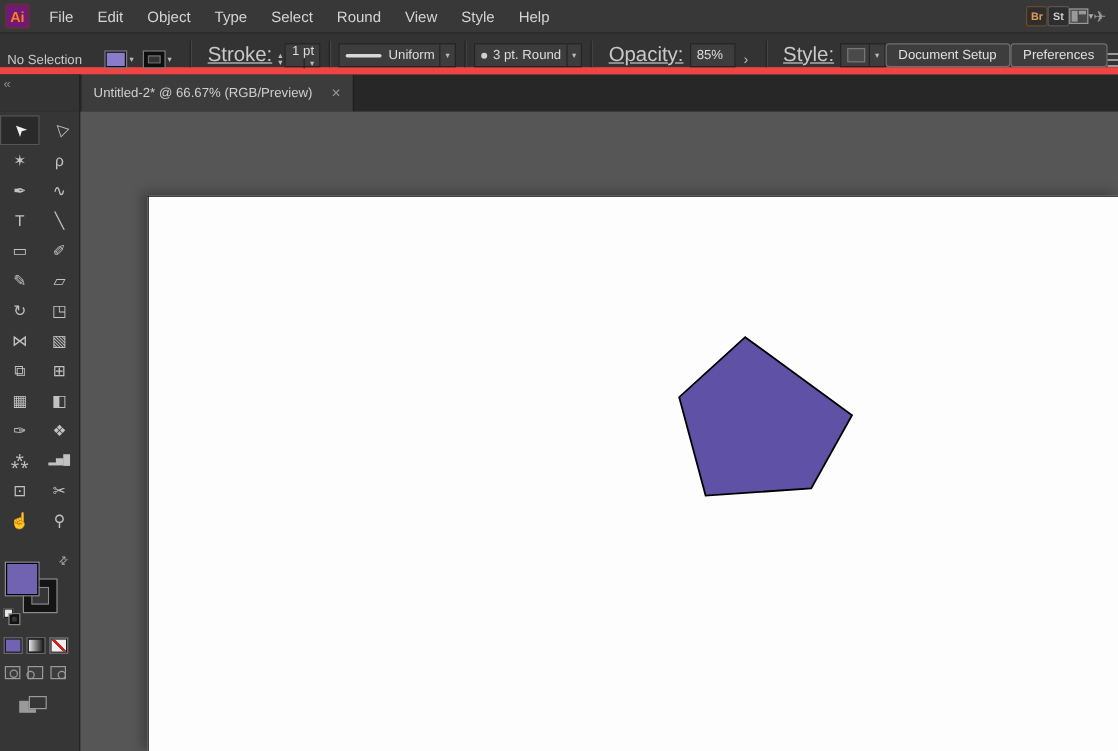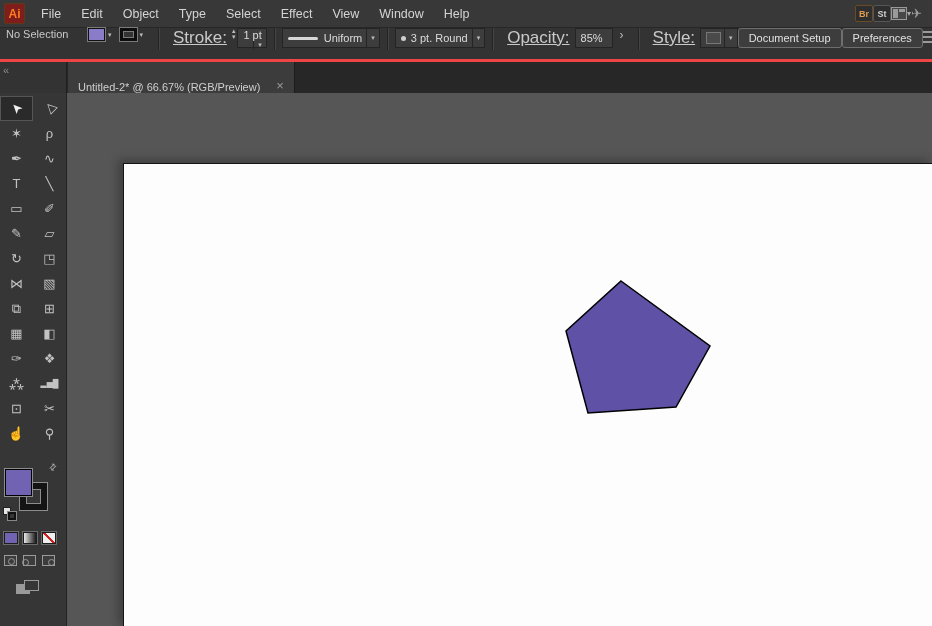--- a/index.html
+++ b/index.html
@@ -1,34 +1,34 @@
 <!DOCTYPE html>
 <html><head>
 <meta charset="utf-8">
 <style>
   * { margin:0; padding:0; box-sizing:border-box; }
   html,body { width:932px; height:626px; overflow:hidden; background:#333; font-family:"Liberation Sans", sans-serif; }
   .app { position:relative; width:932px; height:626px; background:#333; overflow:hidden; }
 
   
   .menubar { height:28px; background:#383838; display:flex; align-items:center; padding:0 10px 0 4px; border-bottom:1px solid #272727; }
-  .ai-logo { width:21px; height:21px; background:#7f1d1d; color:#ff7c1e; font-weight:bold; font-size:12px; display:flex; align-items:center; justify-content:center; border:1px solid #5a3a1a; border-radius:2px; margin-right:6px; flex:0 0 auto; }
+  .ai-logo { width:21px; height:21px; background:#701a75; color:#ff7c1e; font-weight:bold; font-size:12px; display:flex; align-items:center; justify-content:center; border:1px solid #5a3a1a; border-radius:2px; margin-right:6px; flex:0 0 auto; }
   .menu-item { color:#d4d4d4; font-size:12.5px; padding:0 10px; cursor:default; }
   .menubar-right { margin-left:auto; display:flex; align-items:center; }
   .app-icon { width:18px; height:17px; background:#2e2e2e; border:1px solid #555; font-size:9px; font-weight:bold; display:flex; align-items:center; justify-content:center; border-radius:2px; }
   .app-icon.br { color:#e09a50; border-color:#6b4a26; }
   .app-icon.st { color:#cfcfcf; }
   .ws-icon { width:16px; height:13px; border:1px solid #9a9a9a; position:relative; background:#474747; display:inline-block; }
   .ws-a { position:absolute; left:1px; top:1px; bottom:1px; width:5px; background:#9a9a9a; }
   .ws-b { position:absolute; right:1px; top:1px; width:6px; height:3px; background:#9a9a9a; }
   .chev { color:#aaa; font-size:8px; }
   .share { color:#9a9a9a; font-size:13px; }
 
   
-  .controlbar { height:34px; background:#333333; display:flex; align-items:flex-start; padding-left:6px; border-bottom:3px solid #ef4444; position:relative; }
+  .controlbar { height:34px; background:#333333; display:flex; align-items:flex-end; padding-left:6px; border-bottom:6px solid #ef4444; position:relative; }
   .status { color:#c8c8c8; font-size:11px; width:82px; flex:0 0 auto; }
   .swatch-group { display:flex; align-items:center; margin-right:8px; }
   .swatch { width:17px; height:13px; border:1px solid #111; box-shadow:0 0 0 1px #7a7a7a; margin-right:3px; }
   .swatch.stroke-sw { background:transparent; border:3px solid #0d0d0d; box-shadow:0 0 0 1px #7a7a7a, inset 0 0 0 1px #7a7a7a; }
   .chev.sm { font-size:7px; color:#bbb; }
   .underlink { color:#c9c9c9; font-size:17px; text-decoration:underline; margin:0 5px 0 7px; white-space:nowrap; }
   .stepper { display:flex; flex-direction:column; margin-right:2px; }
   .step-up,.step-down { font-size:7px; color:#bbb; line-height:6px; }
   .field { height:20px; background:#3d3d3d; border:1px solid #242424; display:flex; align-items:center; padding:0 0 0 5px; color:#dcdcdc; font-size:11px; white-space:nowrap; }
   .field .field-text { margin-right:4px; }
@@ -43,21 +43,21 @@
   .panel-arrow { color:#bbb; font-size:12px; margin:0 7px; }
   .style-swatch { width:15px; height:12px; background:#4a4a4a; border:1px solid #777; margin-right:3px; }
   .bar-btn { background:#3d3d3d; border:1px solid #6f6f6f; border-radius:3px; color:#e0e0e0; font-size:11px; font-family:inherit; padding:3px 10px; margin-left:0; white-space:nowrap; }
   .vsep { width:1px; height:22px; background:#242424; box-shadow:1px 0 0 #454545; margin:0 7px; flex:0 0 auto; }
   .panel-grip { margin-left:auto; margin-right:-5px; width:18px; height:15px; background:repeating-linear-gradient(0deg,#9a9a9a 0 2px,transparent 2px 5px); flex:0 0 auto; }
 
   
   .tabbar { height:31px; background:#272727; display:flex; align-items:stretch; }
   .tab-left { width:67px; background:#333; border-right:1px solid #1f1f1f; position:relative; flex:0 0 auto; }
   .collapse { position:absolute; top:2px; left:3px; color:#8b8b8b; font-size:11px; }
-  .doc-tab { background:#3c3c3c; display:flex; align-items:flex-end; padding:0 10px; gap:16px; border-right:1px solid #1c1c1c; margin-left:1px; }
+  .doc-tab { background:#3c3c3c; display:flex; align-items:center; padding:0 10px; gap:16px; border-right:1px solid #1c1c1c; margin-left:1px; }
   .tab-title { color:#cfcfcf; font-size:11px; white-space:nowrap; }
   .tab-close { color:#9a9a9a; font-size:13px; }
 
   
   .main { display:flex; height:533px; }
   .toolbar { width:67px; background:#363636; border-right:1px solid #222; display:flex; flex-direction:column; align-items:center; padding-top:3px; flex:0 0 auto; }
   .tools-grid { display:grid; grid-template-columns:33px 33px; }
   .tool { height:25px; display:flex; align-items:center; justify-content:center; color:#c2c2c2; font-size:13px; }
   .tool.selected { background:#2a2a2a; box-shadow:inset 0 0 0 1px #565656; color:#f0f0f0; }
   .glyph { display:inline-block; line-height:1; }
@@ -98,23 +98,23 @@
 
 <div class="app">
 
   <div class="menubar">
     <div class="ai-logo">Ai</div>
     <span class="menu-item">File</span>
     <span class="menu-item">Edit</span>
     <span class="menu-item">Object</span>
     <span class="menu-item">Type</span>
     <span class="menu-item">Select</span>
-    <span class="menu-item">Effect</span>
+    <span class="menu-item">Round</span>
     <span class="menu-item">View</span>
-    <span class="menu-item">Window</span>
+    <span class="menu-item">Style</span>
     <span class="menu-item">Help</span>
     <div class="menubar-right">
       <span class="app-icon br">Br</span>
       <span class="app-icon st">St</span>
       <span class="ws-icon">
           <span class="ws-a"></span>
           <span class="ws-b"></span>
         </span>
       <span class="chev">▾</span>
       <span class="share">✈</span>

